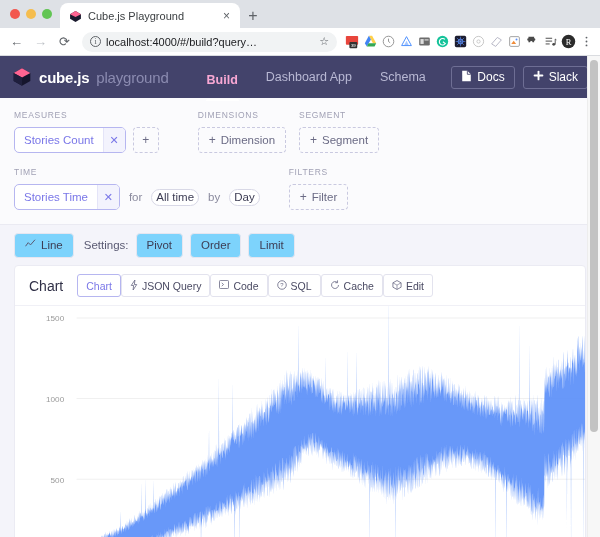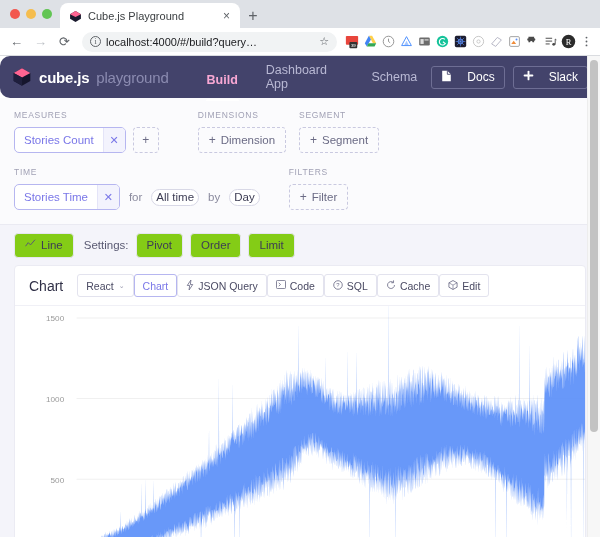--- a/index.html
+++ b/index.html
@@ -102,42 +102,41 @@
   }
 
   
   .app-header {
     height: 42px;
     background: #43436b;
     display: flex;
     align-items: center;
     padding: 0 12px;
     position: relative;
-    border-radius: 10px;
   }
   .logo-wrap { display: flex; align-items: center; gap: 7px; }
   .logo-mark { width: 20px; height: 20px; position: relative; flex: none; }
   .logo-text { font-size: 15px; font-weight: bold; color: #ffffff; letter-spacing: -0.2px; }
   .logo-sub { font-size: 15px; color: #8b8bb0; letter-spacing: -0.2px; }
   .nav-links { display: flex; align-items: center; gap: 0; margin-left: 24px; height: 100%; }
   .nav-link {
     font-size: 12.5px; color: #b9b9d4;
     padding: 0 14px; height: 100%;
     display: flex; align-items: center;
     position: relative;
   }
   .nav-link.active { color: #f9a8d4; font-weight: bold; margin-top: 6px; }
   .nav-link.active::after {
     content: ""; position: absolute; left: 13px; right: 13px; bottom: 0;
     height: 2.5px; background: #ffffff; border-radius: 2px 2px 0 0;
   }
   .header-right { margin-left: auto; display: flex; align-items: center; gap: 8px; }
   .hbtn {
     height: 23px; border: 1px solid #6e6e94; border-radius: 3px;
-    display: flex; align-items: center; gap: 15px;
+    display: flex; align-items: center; gap: 5px;
     padding: 0 9px; font-size: 12px; color: #ffffff;
   }
 
   
   .builder {
     background: #fbfbfd;
     padding: 12px 14px 14px 14px;
     border-bottom: 1px solid #eaeaf2;
   }
   .row { display: flex; align-items: flex-start; }
@@ -196,21 +195,21 @@
   
   .typebar {
     background: #f4f4fa;
     height: 40px;
     display: flex;
     align-items: center;
     padding: 0 14px;
     gap: 7px;
   }
   .tbtn {
-    height: 25px; background: #84cc16; border: 1px solid #e6e6f0;
+    height: 25px; background: #7dd3fc; border: 1px solid #e6e6f0;
     border-radius: 4px; display: flex; align-items: center; gap: 5px;
     padding: 0 10px; font-size: 11.5px; color: #3d3d54;
   }
   .settings-label { font-size: 11.5px; color: #5a5a73; margin-left: 3px; }
 
   
   .card-zone { background: #f4f4fa; padding: 0 14px 0 14px; height: 287px; }
   .card {
     background: #ffffff;
     border: 1px solid #ebebf3;
@@ -496,24 +495,20 @@
     <div class="tbtn">Order</div>
     <div class="tbtn">Limit</div>
   </div>
 
   <div class="card-zone">
     <div class="card">
 
       <div class="card-head">
         <span class="card-title">Chart</span>
 
-        <div class="segbtn">
-          <span>React</span>
-          <span class="caret">⌄</span>
-        </div>
 
         <div class="segbtn active">
           <span>Chart</span>
         </div>
         <div class="segbtn">
           <span class="segicon">
             <svg width="8" height="10" viewBox="0 0 8 11">
                 <path d="M5 0 L1 6 H3.6 L3 11 L7 5 H4.4 Z" fill="none" stroke="#6a6a85" stroke-width="0.9"></path>
               </svg>
           </span>

